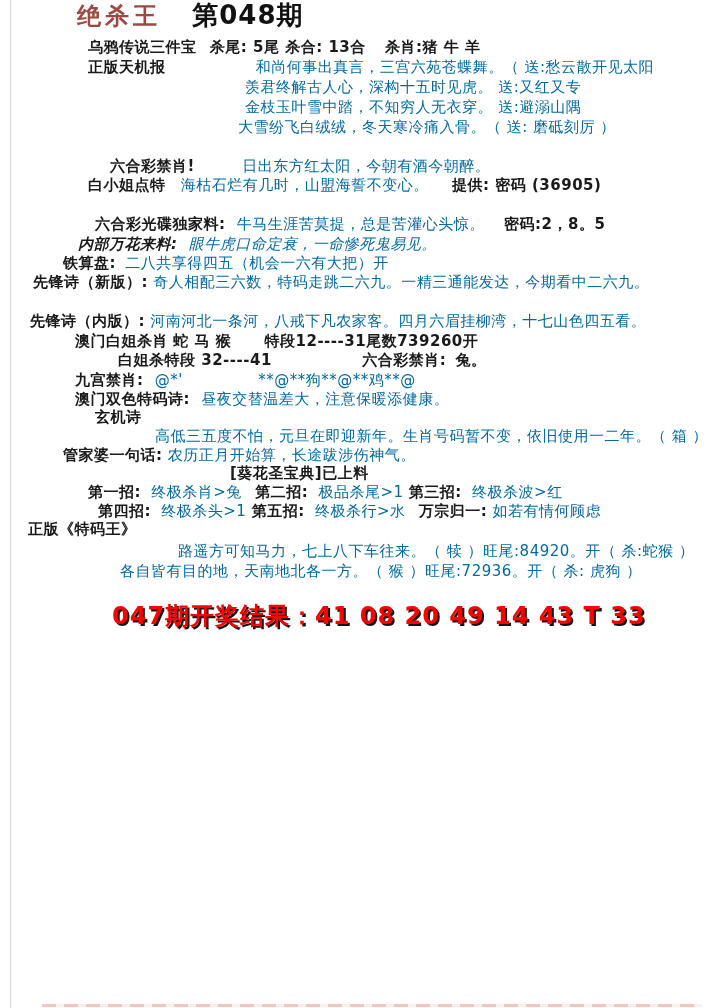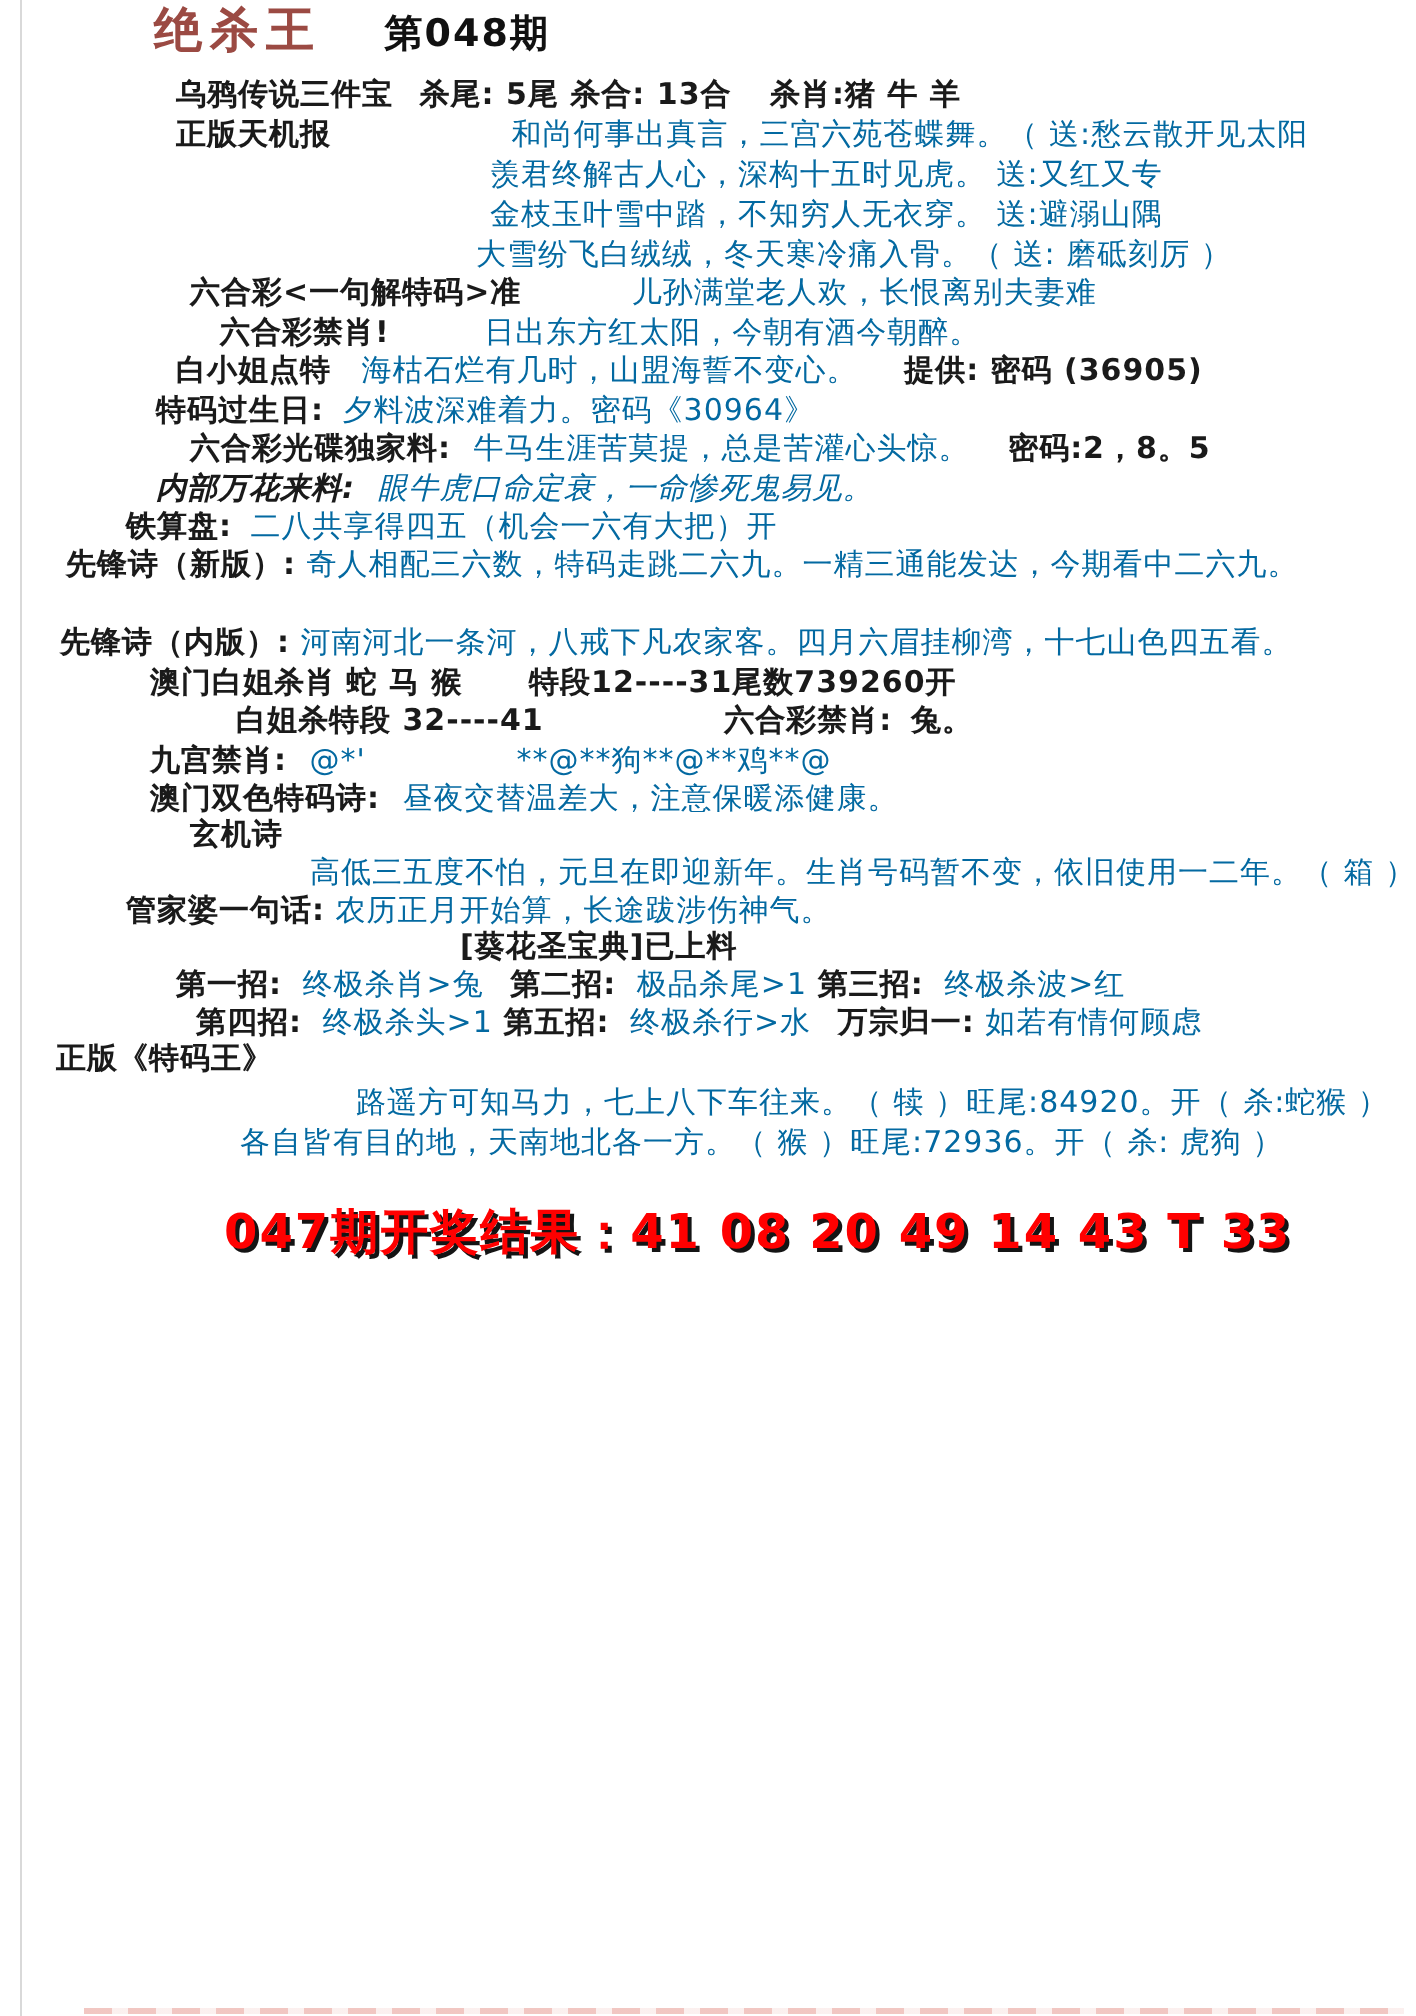--- a/index.html
+++ b/index.html
@@ -13,21 +13,21 @@
     font-size:15px;
     line-height:20px;
   }
   .left-rule{position:absolute;left:10px;top:0;width:1px;height:100%;background:#d9d9d9;}
   .bottom-rule{position:absolute;left:42px;bottom:1px;height:3px;width:660px;
     background:repeating-linear-gradient(90deg,rgba(225,130,120,.45) 0 14px,rgba(225,130,120,.12) 14px 22px);}
   .ln{position:absolute;white-space:nowrap;letter-spacing:.5px;}
   .b{font-weight:bold;color:#1a1a1a;}
   .t{color:#0369a1;}
   .brand{font-size:24px;font-weight:bold;letter-spacing:4px;margin-left:32px;}
-  .issue{font-size:19px;font-weight:bold;color:#111;letter-spacing:1px;}
+  .issue{font-size:26px;font-weight:bold;color:#111;letter-spacing:1px;}
   .result{
     position:absolute;
     font-size:24px;font-weight:bold;letter-spacing:1px;
     text-shadow:2px 2px 0 #141414;
   }
 </style>
 </head>
 <body>
 
 <div class="sheet">
@@ -53,39 +53,31 @@
     <span class="t">送:又红又专</span>
   </div>
   <div class="ln" style="left:245px;top:97px;">
     <span class="t">金枝玉叶雪中踏，不知穷人无衣穿。</span>
     <span class="t">送:避溺山隅</span>
   </div>
   <div class="ln" style="left:238px;top:117px;">
     <span class="t">大雪纷飞白绒绒，冬天寒冷痛入骨。（ 送: 磨砥刻厉 ）</span>
   </div>
 
-  <div class="ln" style="left:95px;top:136px;">
-    <span class="b">六合彩&lt;一句解特码&gt;准</span>
-    <span class="t" style="margin-left:50px;">儿孙满堂老人欢，长恨离别夫妻难</span>
-  </div>
   <div class="ln" style="left:110px;top:156px;">
     <span class="b">六合彩禁肖!</span>
     <span class="t" style="margin-left:42px;">日出东方红太阳，今朝有酒今朝醉。</span>
   </div>
 
   <div class="ln" style="left:88px;top:175px;">
     <span class="b">白小姐点特</span>
     <span class="t" style="margin-left:10px;">海枯石烂有几时，山盟海誓不变心。</span>
     <span class="b" style="margin-left:18px;">提供: 密码 (36905)</span>
   </div>
 
-  <div class="ln" style="left:78px;top:195px;">
-    <span class="b">特码过生日:</span>
-    <span class="t" style="margin-left:4px;">夕料波深难着力。密码《30964》</span>
-  </div>
 
   <div class="ln" style="left:95px;top:214px;">
     <span class="b">六合彩光碟独家料:</span>
     <span class="t" style="margin-left:6px;">牛马生涯苦莫提，总是苦灌心头惊。</span>
     <span class="b" style="margin-left:14px;">密码:2，8。5</span>
   </div>
 
   <div class="ln" style="left:78px;top:234px;font-style:italic;">
     <span class="b">内部万花来料:</span>
     <span class="t" style="margin-left:6px;">眼牛虎口命定衰，一命惨死鬼易见。</span>

